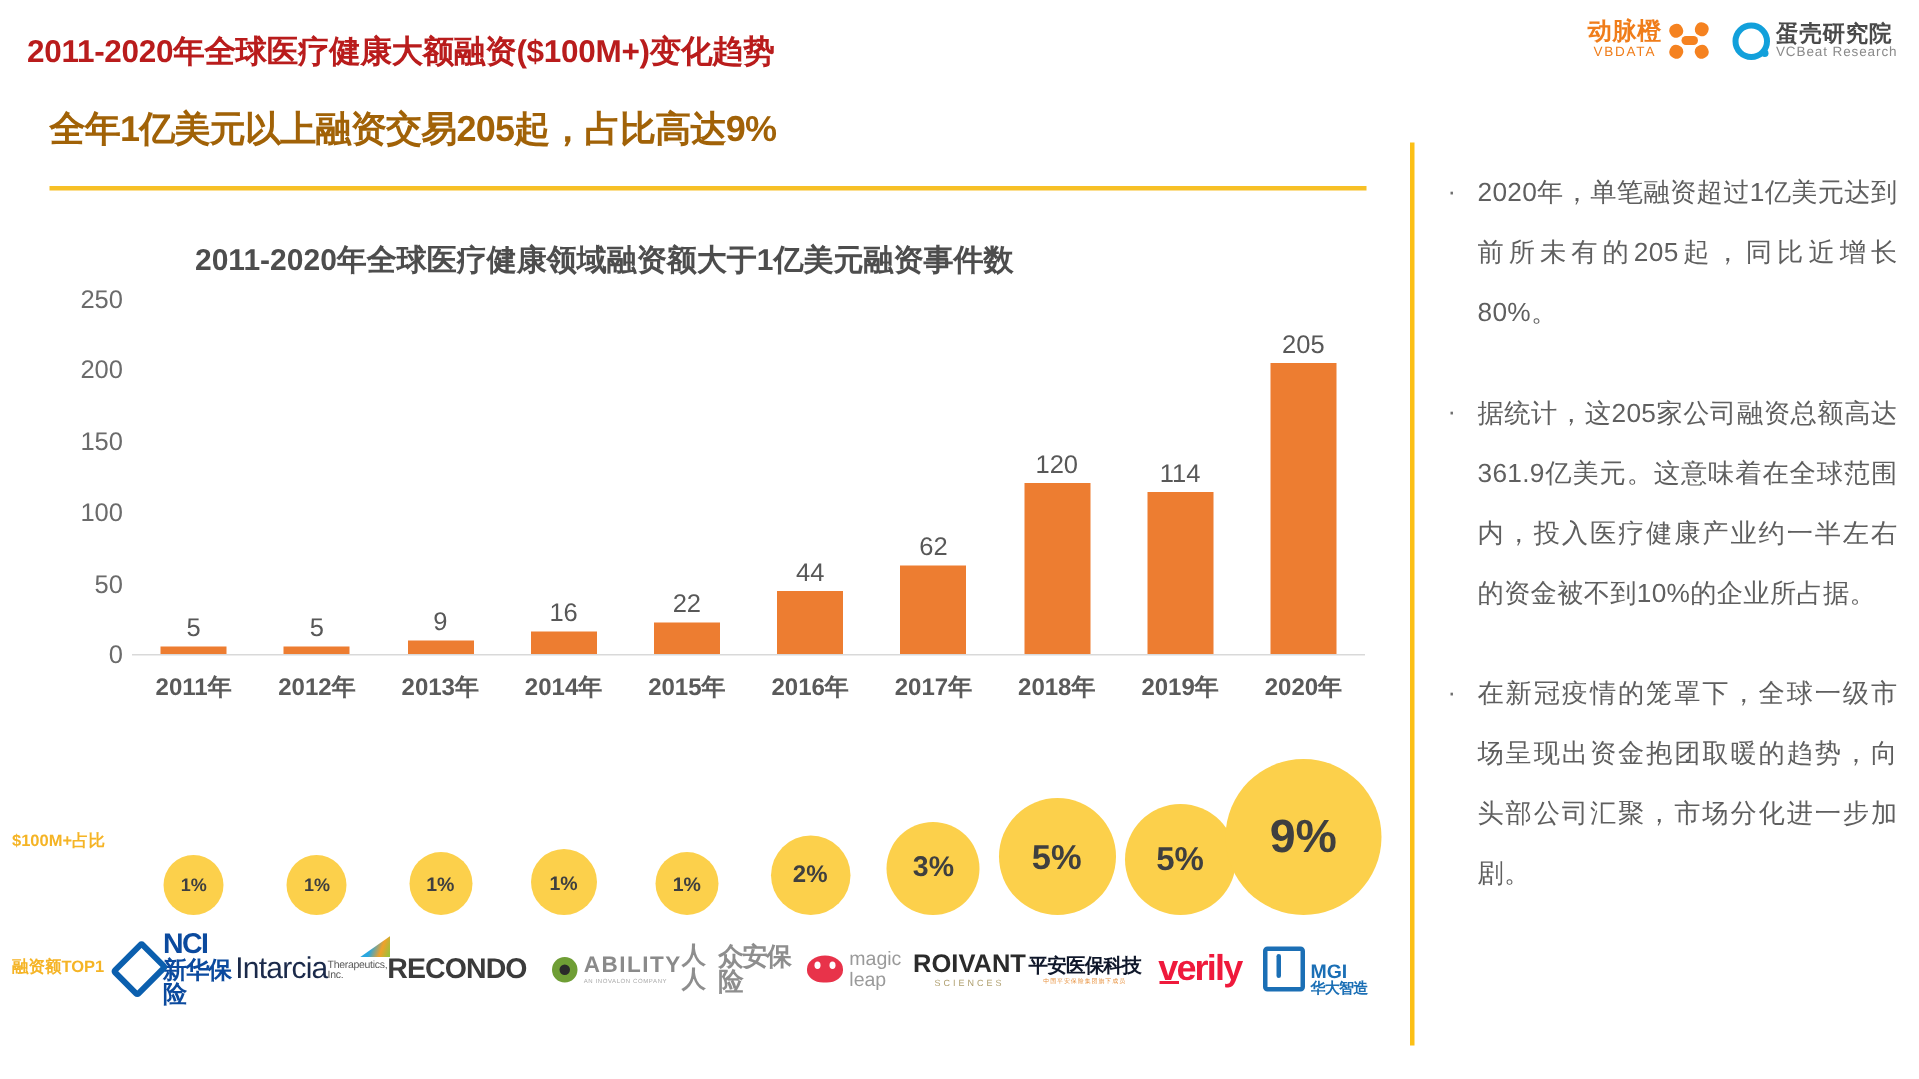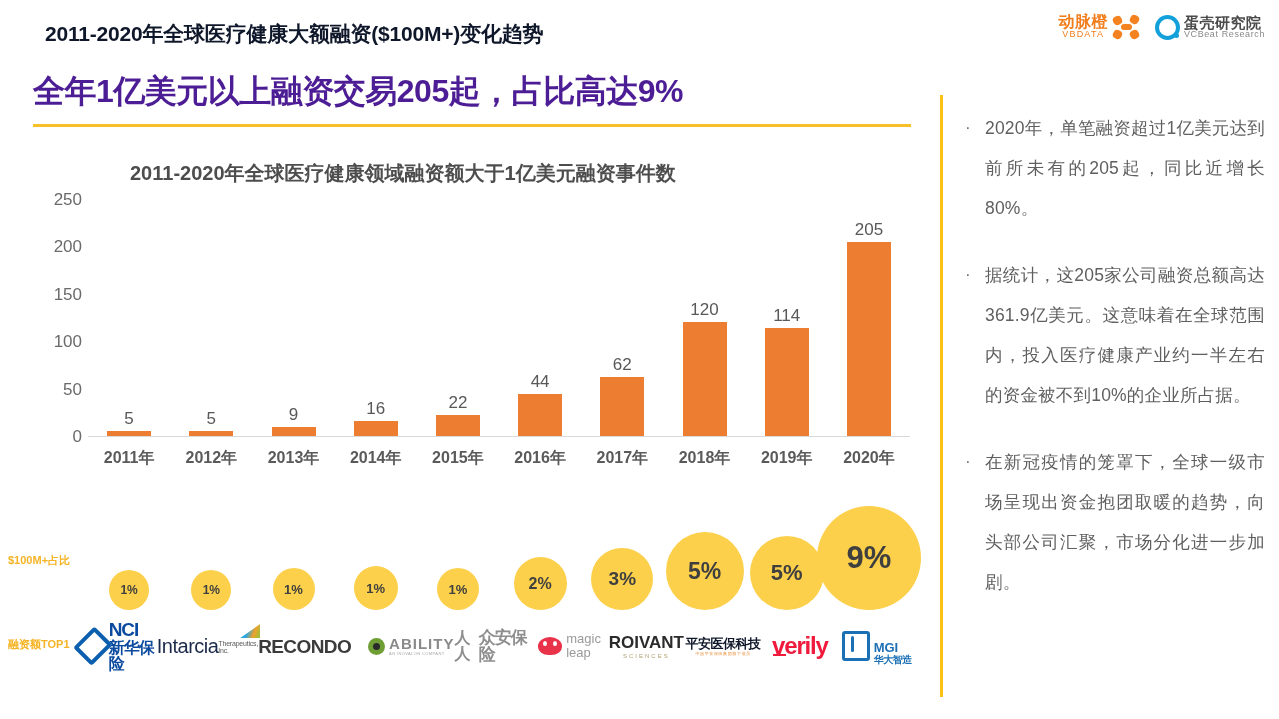--- a/index.html
+++ b/index.html
@@ -12,36 +12,36 @@
     height: 719px;
     position: relative;
     overflow: hidden;
     font-family: "Liberation Sans", "DejaVu Sans", sans-serif;
     color: #595959;
   }
 
   
   .slide-kicker {
     position: absolute;
-    left: 45px;
+    left: 18px;
     top: 20px;
     font-size: 21px;
     font-weight: bold;
-    color: #0f172a;
+    color: #b91c1c;
     letter-spacing: -0.2px;
     white-space: nowrap;
     text-align: right;
   }
   .slide-headline {
     position: absolute;
     left: 33px;
     top: 70px;
-    font-size: 32px;
-    font-weight: bold;
-    color: #4c1d95;
+    font-size: 24px;
+    font-weight: bold;
+    color: #a16207;
     letter-spacing: -0.5px;
     white-space: nowrap;
   }
   .headline-rule {
     position: absolute;
     left: 33px;
     top: 124px;
     width: 878px;
     height: 3px;
     background: #f7c026;

